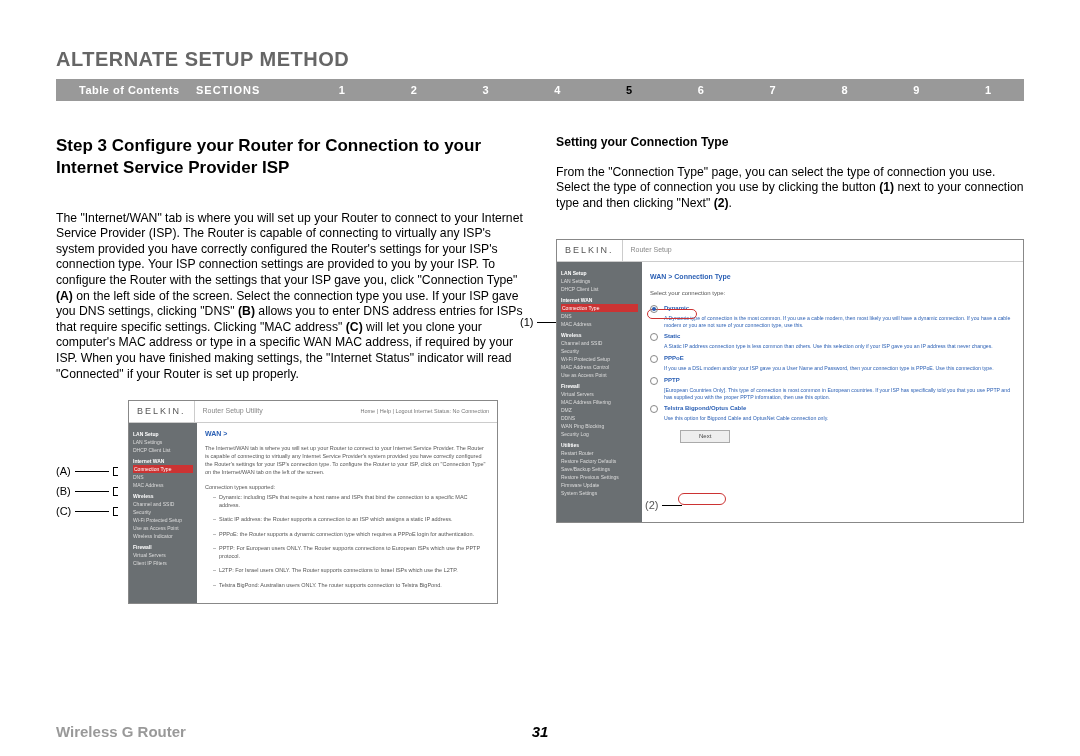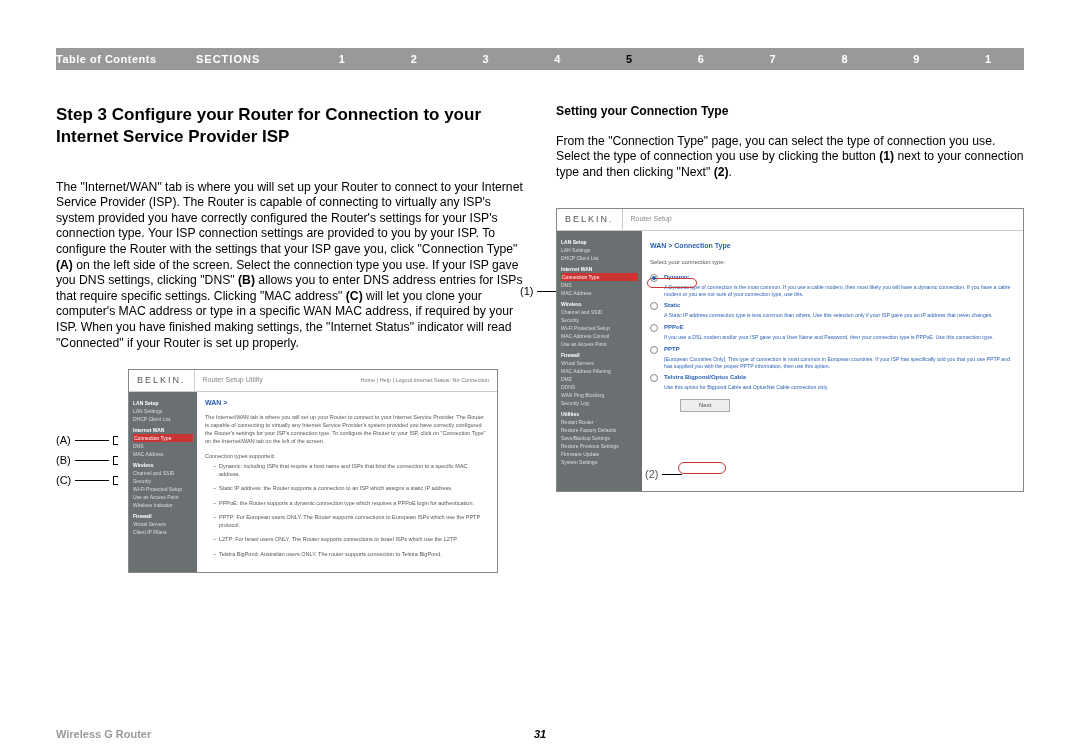--- a/index.html
+++ b/index.html
@@ -24,21 +24,21 @@
   }
   .nav-bar {
     background:#999;
     height:22px;
     display:flex;
     align-items:center;
     font-size:11px;
     color:#fff;
   }
   .nav-toc {
-    padding-left:0;
+    padding-left:23px;
     font-weight:bold;
     letter-spacing:0.5px;
     flex: 0 0 140px;
   }
   .nav-sections-label{
     font-weight:bold;
     letter-spacing:1px;
     flex:0 0 110px;
   }
   .nav-sections-nums{
@@ -171,30 +171,31 @@
   .ring-over.r2 { left:121px; top:253px; width:48px; height:12px; }
 
   
   .footer {
     position:absolute;
     bottom:16px;
     left:56px; right:56px;
     display:flex;
     justify-content:space-between;
     align-items:center;
-    font-size:11px;
+    font-size:15px;
   }
   .footer-left { color:#999; font-weight:bold; }
   .footer-page { font-weight:bold; position:absolute; left:50%; transform:translateX(-50%);font-style:italic; }
 
 </style>
 </head>
 <body>
 
 <div class="page">
+  <h1 class="page-title">ALTERNATE SETUP METHOD</h1>
 
   <div class="nav-bar">
     <div class="nav-toc">Table of Contents</div>
     <div class="nav-sections-label">SECTIONS</div>
     <div class="nav-sections-nums" id="nav-nums">
         <span class="nav-num">1</span>
         <span class="nav-num">2</span>
         <span class="nav-num">3</span>
         <span class="nav-num">4</span>
         <span class="nav-num active">5</span>

